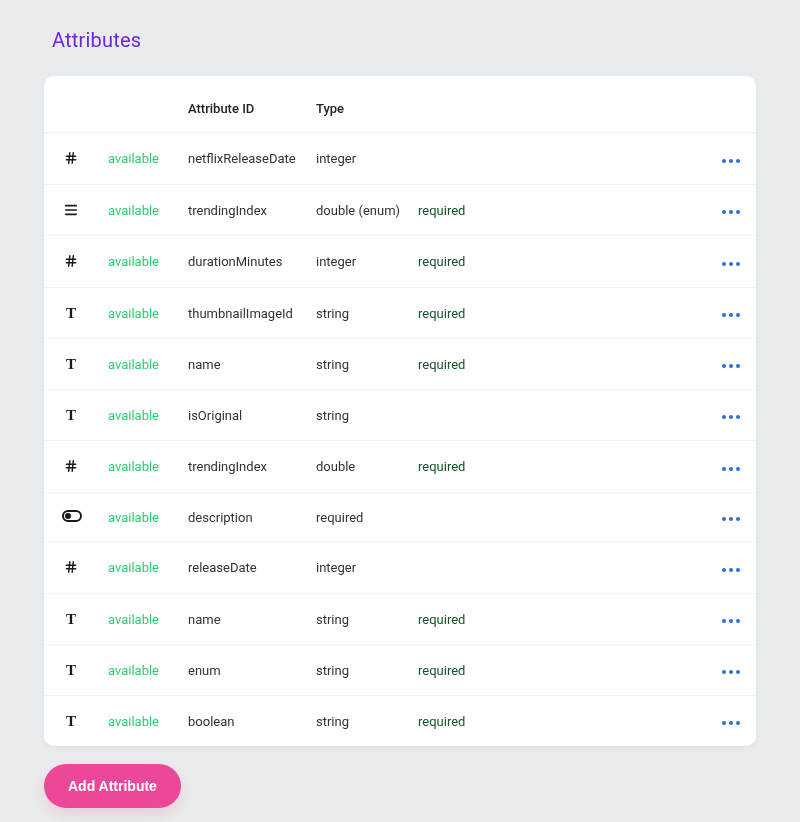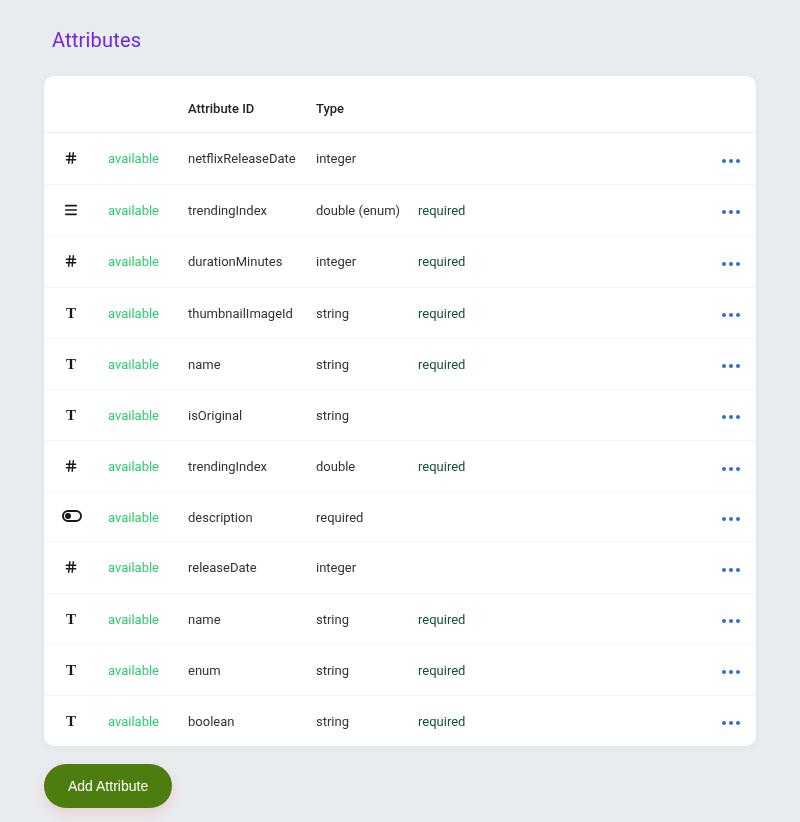--- a/index.html
+++ b/index.html
@@ -97,27 +97,27 @@
     background: transparent;
   }
   .dots-btn span {
     width: 4px; height: 4px;
     background: #2f6fcf;
     border-radius: 50%;
   }
 
   .actions-bar { margin-top: 18px; }
   .add-btn {
-    background: #4d7c0f;
+    background: #ec4899;
     color: #fff;
     border: none;
     border-radius: 999px;
     padding: 14px 24px;
     font-size: 14px;
-    font-weight: 400;
+    font-weight: 700;
     cursor: pointer;
     box-shadow: 0 6px 14px rgba(238,42,74,0.15);
   }
   td.icon-cell { text-align: left; padding-left: 18px; }
   td.act-cell  { text-align: right; padding-right: 16px; }
   th.first-head { padding-left: 18px; }
 </style>
 </head>
 <body>
 

